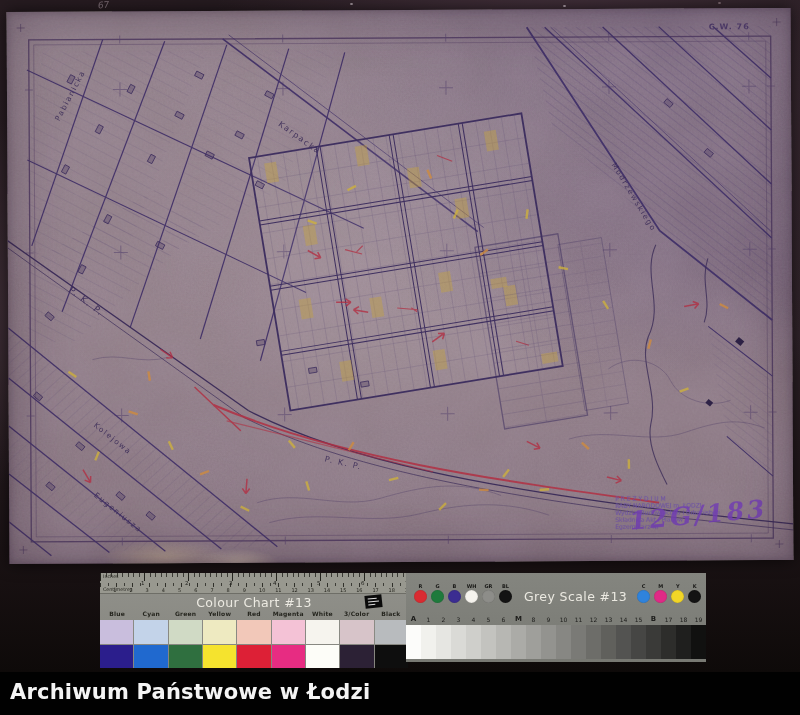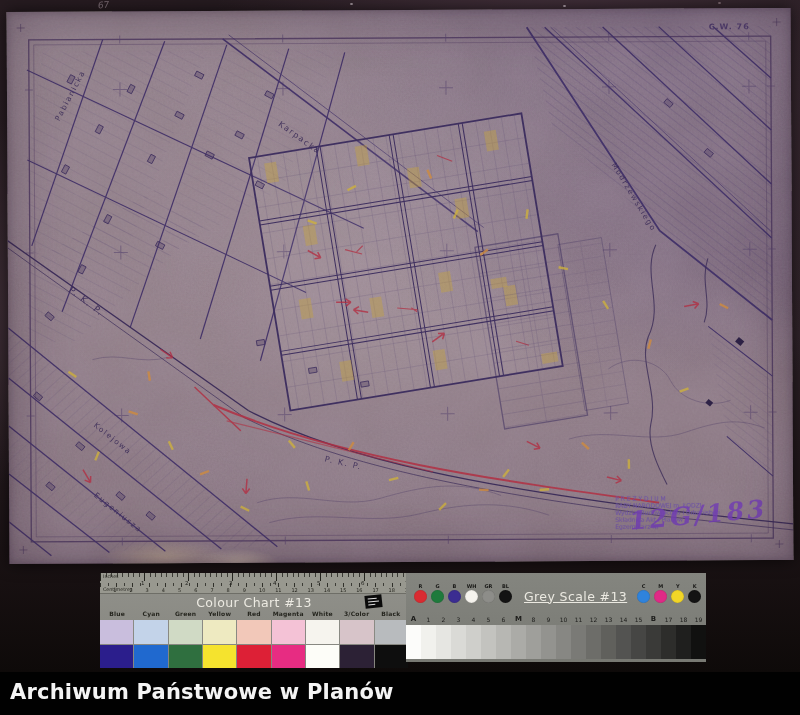--- a/index.html
+++ b/index.html
@@ -60,21 +60,21 @@
       linear-gradient(#ddd,#ddd) 3px 9px/7px 1px no-repeat,#0b0b0b;}
   #cc-labels{display:flex;height:9px;}
   .cc-col-label{flex:1;text-align:center;font-size:6px;font-weight:bold;color:#26261f;letter-spacing:.2px;}
   .patch-row{display:flex;height:24px;gap:1px;margin-top:1px;}
   .patch{flex:1;}
   
   #gs-row{height:40px;display:flex;align-items:center;padding:0 4px 0 6px;}
   .dot-wrap{width:17px;display:flex;flex-direction:column;align-items:center;}
   .dot-label{font-size:5px;font-weight:bold;color:#191917;height:7px;line-height:7px;}
   .dot{width:13px;height:13px;border-radius:50%;box-shadow:inset 0 0 1px rgba(0,0,0,.35);}
-  .gs-title{margin:6px 8px 0 10px;font-size:12.5px;color:#ebe9e1;letter-spacing:.4px;white-space:nowrap;text-decoration:underline;}
+  .gs-title{margin:6px 8px 0 10px;font-size:12.5px;color:#ebe9e1;letter-spacing:.4px;white-space:nowrap;}
   .chip2{width:14px;height:18px;margin-left:auto;margin-top:2px;transform:rotate(3deg);
     background:
       linear-gradient(#ddd,#ddd) 2px 4px/9px 1px no-repeat,
       linear-gradient(#ddd,#ddd) 2px 8px/10px 1px no-repeat,
       linear-gradient(#ddd,#ddd) 2px 12px/7px 1px no-repeat,#0b0b0b;}
   #gs-labels{display:flex;height:12px;align-items:center;}
   .sl{flex:1;text-align:center;font-size:6px;color:#1c1c1a;}
   .sl.b{font-weight:bold;font-size:7px;}
   #gs-wedge{display:flex;height:34px;}
   .step{flex:1;}
@@ -503,14 +503,14 @@
         <div class="step" style="background: rgb(70, 70, 68);"></div>
         <div class="step" style="background: rgb(58, 58, 56);"></div>
         <div class="step" style="background: rgb(45, 45, 43);"></div>
         <div class="step" style="background: rgb(31, 31, 30);"></div>
         <div class="step" style="background: rgb(17, 17, 16);"></div>
       </div>
   </div>
 </div>
 
 <div id="footer">
-  <div id="footer-text">Archiwum Państwowe w Planów</div>
+  <div id="footer-text">Archiwum Państwowe w Łodzi</div>
 </div>
 
 </body></html>

